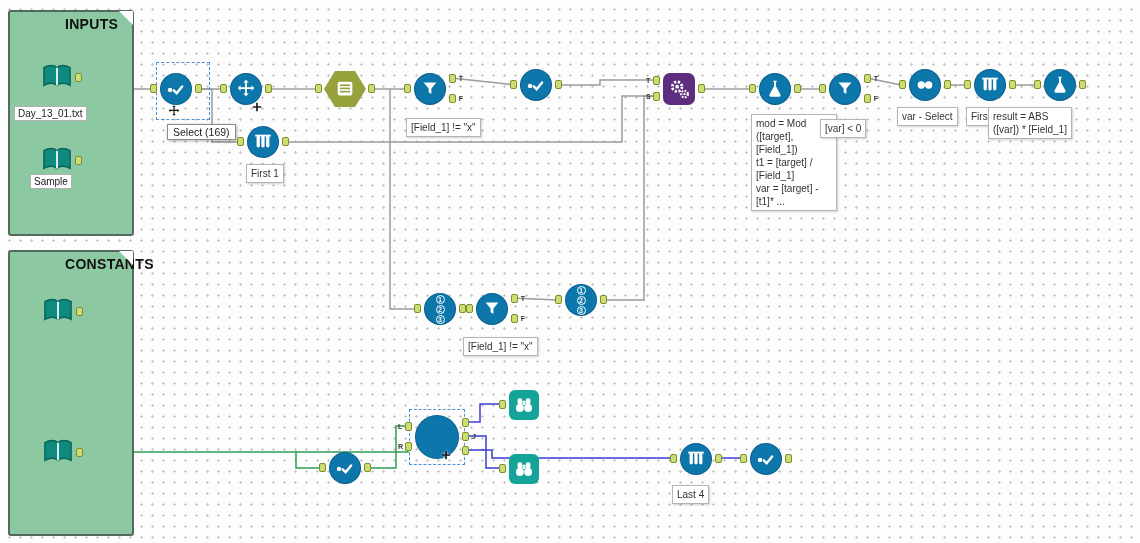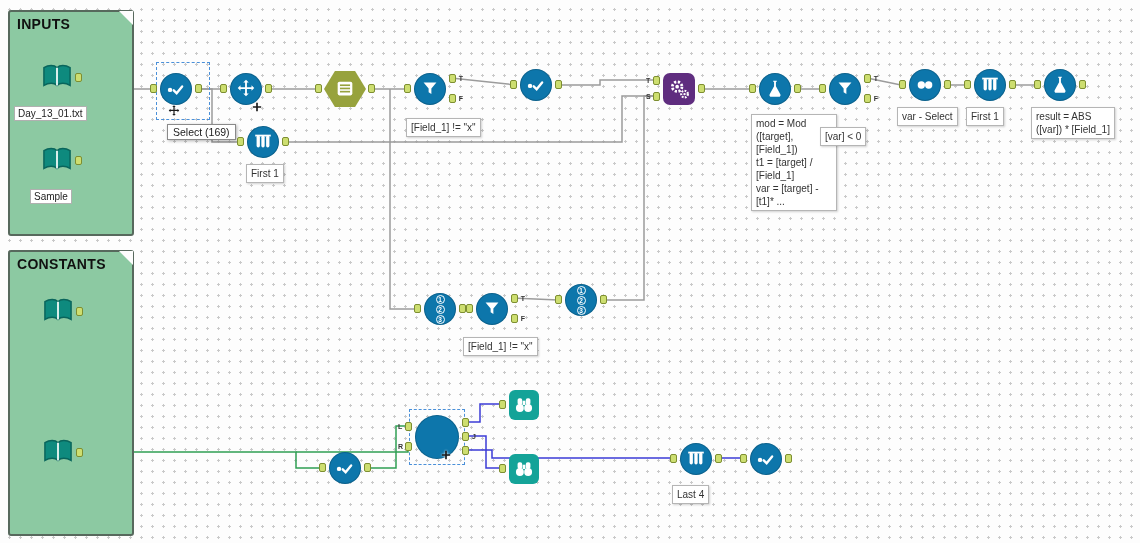--- a/index.html
+++ b/index.html
@@ -9,21 +9,21 @@
     font-family: "Liberation Sans", sans-serif;
     background: radial-gradient(circle, #c9c9c9 1px, transparent 1.2px) 4px 4px / 11px 11px #fdfdfd;
   }
   svg.defs { position:absolute; width:0; height:0; }
   #wires { position:absolute; left:0; top:0; width:1140px; height:543px; }
   #wires polyline { fill:none; stroke-width:1.5; }
   .wg  { stroke:#9b9b9b; }
   .wgr { stroke:#2f9e53; }
   .wb  { stroke:#3b3bd6; }
 
-  .container { position:absolute; background:#8cc9a2; border:2px solid #57695d; border-radius:3px; }
+  .container { position:absolute; background:#8cc9a2; border:2px solid #57695d; border-radius:3px;padding-left:48px; }
   .container::after { content:""; position:absolute; top:-1px; right:-1px; border:7px solid transparent; border-top-color:#fdfdfd; border-right-color:#fdfdfd; }
   .ctitle { font-size:14px; font-weight:bold; color:#101010; padding:4px 7px; letter-spacing:.3px; }
 
   .tool { position:absolute; }
   .circ { width:32px; height:32px; border-radius:50%; background:#0d76ab; display:flex; align-items:center; justify-content:center; box-shadow: inset 0 0 0 1px rgba(0,0,0,.18); }
   .circ svg { width:22px; height:22px; }
   .big  { width:44px; height:44px; }
   .sq   { width:32px; height:32px; border-radius:7px; background:#5f2d7f; display:flex; align-items:center; justify-content:center; }
   .sq svg { width:24px; height:24px; }
   .hex  { width:42px; height:36px; background:#97a23d; clip-path:polygon(26% 0,74% 0,100% 50%,74% 100%,26% 100%,0 50%); display:flex; align-items:center; justify-content:center; }
@@ -139,21 +139,21 @@
     </svg>
   <span class="anc" style="right:-8px;top:10px"></span>
 </div>
 <div class="ilab" style="left:14px;top:106px">Day_13_01.txt</div>
 <div class="inp" style="left:40px;top:146px">
   <svg>
       <use href="#ic-book"></use>
     </svg>
   <span class="anc" style="right:-8px;top:10px"></span>
 </div>
-<div class="ilab" style="left:30px;top:189px">Sample</div>
+<div class="ilab" style="left:30px;top:174px">Sample</div>
 
 <div class="container" style="left:8px;top:250px;width:126px;height:286px">
   <div class="ctitle">CONSTANTS</div>
 </div>
 <div class="inp" style="left:41px;top:297px">
   <svg>
       <use href="#ic-book"></use>
     </svg>
   <span class="anc" style="right:-8px;top:10px"></span>
 </div>
@@ -276,21 +276,21 @@
       <svg>
         <use href="#ic-filter"></use>
       </svg>
     </div>
   <span class="anc" style="left:-10px;top:11px"></span>
   <span class="anc" style="right:-10px;top:1px"></span>
   <span class="anc" style="right:-10px;top:21px"></span>
   <span class="al" style="right:-17px;top:2px">T</span>
   <span class="al" style="right:-17px;top:22px">F</span>
 </div>
-<div class="ann" style="left:820px;top:127px">[var] &lt; 0</div>
+<div class="ann" style="left:820px;top:119px">[var] &lt; 0</div>
 
 <div class="tool" style="left:909px;top:69px">
   <div class="circ">
       <svg>
         <use href="#ic-sort"></use>
       </svg>
     </div>
   <span class="anc" style="left:-10px;top:11px"></span>
   <span class="anc" style="right:-10px;top:11px"></span>
 </div>
@@ -309,21 +309,21 @@
 
 <div class="tool" style="left:1044px;top:69px">
   <div class="circ">
       <svg>
         <use href="#ic-flask"></use>
       </svg>
     </div>
   <span class="anc" style="left:-10px;top:11px"></span>
   <span class="anc" style="right:-10px;top:11px"></span>
 </div>
-<div class="ann" style="left:1031px;top:107px">result = ABS
+<div class="ann" style="left:988px;top:107px">result = ABS
 ([var]) * [Field_1]</div>
 
 <div class="tool" style="left:424px;top:293px">
   <div class="circ">
       <div class="rid">
     <b>1</b>
         <b>2</b>
         <b>3</b>
   </div>
     </div>

